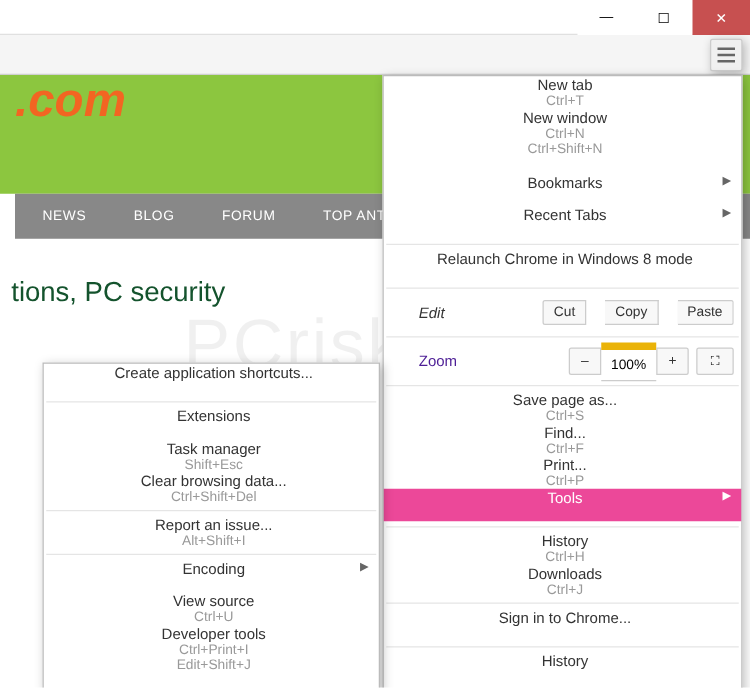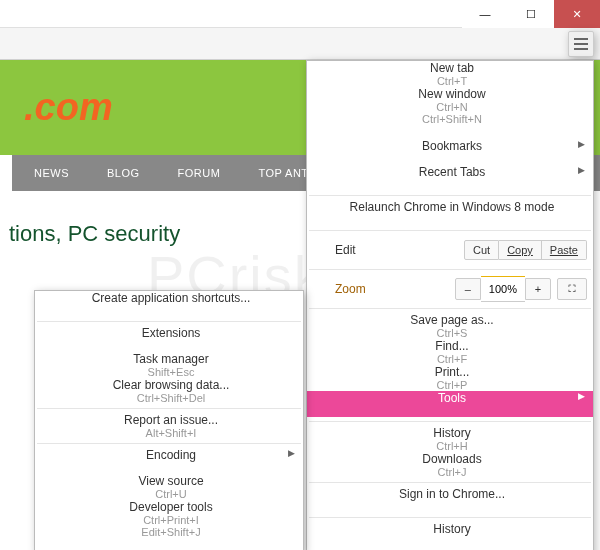--- a/index.html
+++ b/index.html
@@ -12,21 +12,21 @@
   .winbtn.close { background: #c75050; color: #fff; }
   
   .toolbar { height: 32px; background: #f5f5f5; border-bottom: 1px solid #d0d0d0; display: flex; justify-content: flex-end; align-items: center; padding-right: 6px; gap: 4px; }
   .toolbtn { width: 26px; height: 26px; display: flex; align-items: center; justify-content: center; border: 1px solid transparent; }
   .toolbtn.star { color: #888; font-size: 16px; }
   .toolbtn.menu { border: 1px solid #ccc; background: #f0f0f0; border-radius: 2px; }
   .hamburger { display: flex; flex-direction: column; gap: 3px; }
   .hamburger span { width: 14px; height: 2px; background: #666; }
   
   .page-bg { position: absolute; top: 60px; left: 0; right: 0; bottom: 0; }
-  .banner { height: 95px; background: #8cc63f; display: flex; align-items: center; padding-left: 24px; }
+  .banner { height: 95px; background: #8cc63f; display: flex; align-items: flex-start; padding-left: 12px; }
   .logo-text { font-size: 38px; font-weight: bold; color: #fff; font-style: italic; }
   .logo-text .dot { color: #f26522; }
   .logo-text .com { color: #f26522; }
   
   .navbar { height: 36px; background: #888; display: flex; align-items: center; padding-left: 10px; gap: 14px; margin-left: 12px; }
   .navitem { color: #fff; font-size: 11px; padding: 0 12px; letter-spacing: 0.5px; }
   
   .content { padding: 30px 9px; color: #14532d; font-size: 22px; }
   
   .watermark { position: absolute; top: 50%; left: 50%; transform: translate(-50%, -50%); font-size: 56px; color: rgba(0,0,0,0.06); font-weight: 300; pointer-events: none; z-index: 5; letter-spacing: 2px; }
@@ -36,31 +36,31 @@
   .menu-sub { top: 290px; left: 34px; width: 270px; }
   
   .mitem { height: 26px; display: flex; align-items: center; justify-content: space-between; padding: 0 24px 0 28px; cursor: default; color: #333; position: relative; flex-direction: column; }
   .mitem.highlighted { background: #ec4899; color: #fff; }
   .mitem .shortcut { color: #999; font-size: 11px; }
   .mitem .arrow { position: absolute; right: 8px; font-size: 9px; color: #666; }
   .mitem.highlighted .arrow { color: #fff; }
   .msep { height: 1px; background: #e5e5e5; margin: 4px 2px; }
   
   .edit-row { height: 30px; display: flex; align-items: center; padding: 0 6px 0 28px; }
-  .edit-label { flex: 1; color: #333; }
-  .edit-btns { display: flex; gap: 0; }
+  .edit-label { flex: 1; color: #333; font-style: italic; }
+  .edit-btns { display: flex; gap: 15px; }
   .ebtn { border: 1px solid #ccc; background: #f8f8f8; padding: 3px 8px; font-size: 11px; color: #333; }
   .ebtn:first-child { border-radius: 2px 0 0 2px; }
   .ebtn:last-child { border-radius: 0 2px 2px 0; }
-  .ebtn + .ebtn { border-left: none; text-decoration: underline; }
+  .ebtn + .ebtn { border-left: none; }
   
   .zoom-row { height: 30px; display: flex; align-items: center; padding: 0 6px 0 28px; }
-  .zoom-label { flex: 1; color: #a16207; }
+  .zoom-label { flex: 1; color: #4c1d95; }
   .zbtn { border: 1px solid #ccc; background: #f8f8f8; width: 26px; height: 22px; font-size: 11px; display: flex; align-items: center; justify-content: center; color: #333; }
-  .zval { border-top: 1px solid #eab308; border-bottom: 1px solid #ccc; height: 22px; padding: 12px 8px; font-size: 11px; display: flex; align-items: center; }
+  .zval { border-top: 6px solid #eab308; border-bottom: 1px solid #ccc; height: 22px; padding: 12px 8px; font-size: 11px; display: flex; align-items: center; }
   .zfull { border: 1px solid #ccc; background: #f8f8f8; width: 30px; height: 22px; margin-left: 6px; font-size: 10px; display: flex; align-items: center; justify-content: center; border-radius: 2px; }
   
   .footer-link { position: absolute; bottom: 8px; right: 40px; color: #f26522; font-size: 12px; }
   .rss-icon { position: absolute; bottom: 6px; right: 14px; width: 16px; height: 16px; background: #f26522; border-radius: 2px; display: flex; align-items: center; justify-content: center; color: #fff; font-size: 10px; }
 </style>
 </head>
 <body>
 
 <div class="titlebar">
   <div class="winbtn min">—</div>

